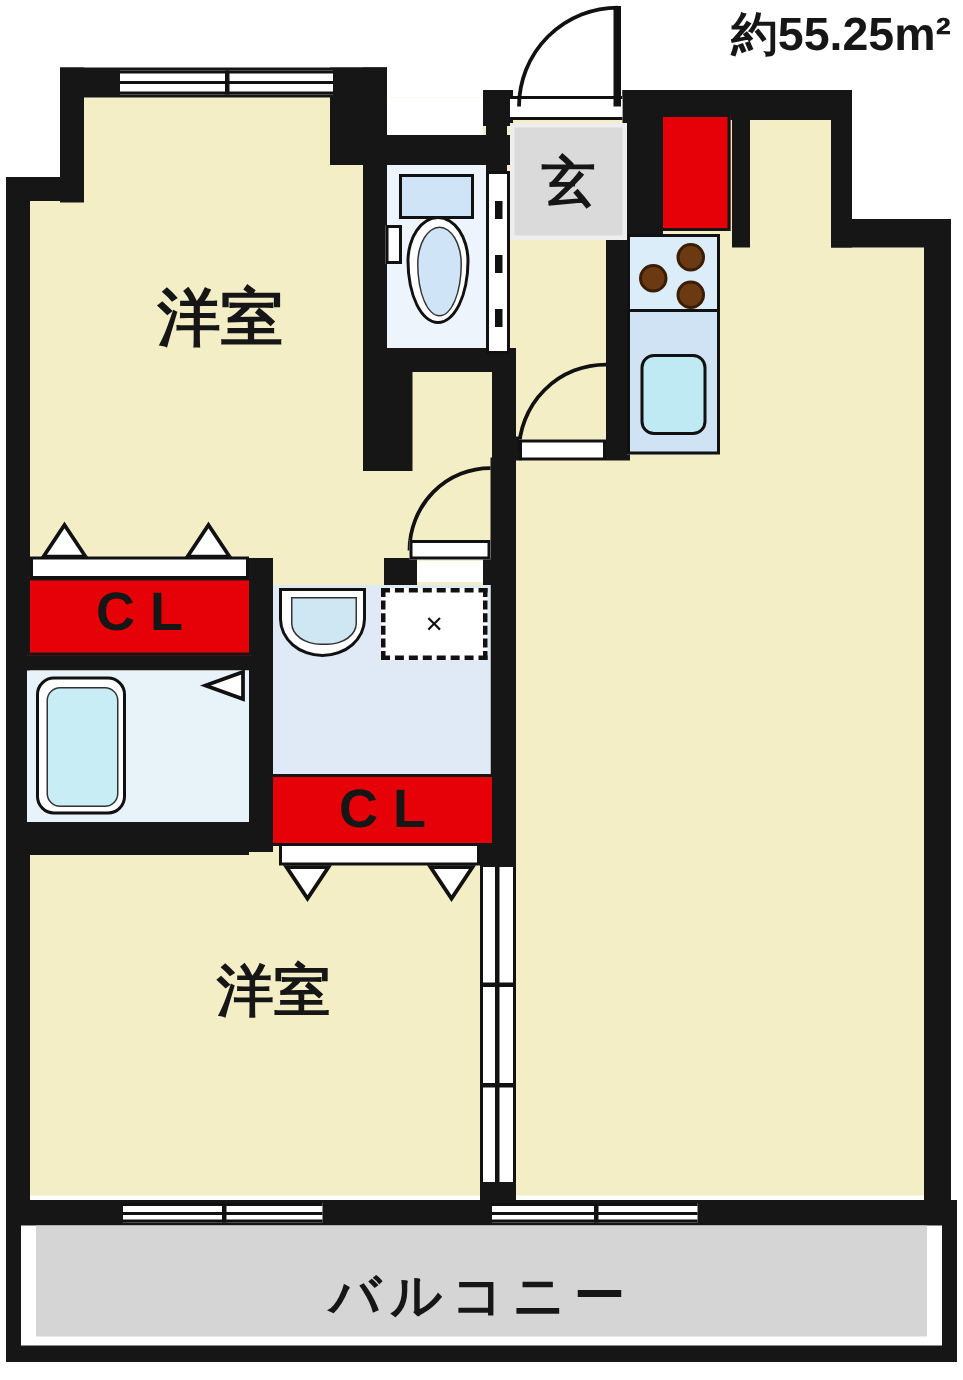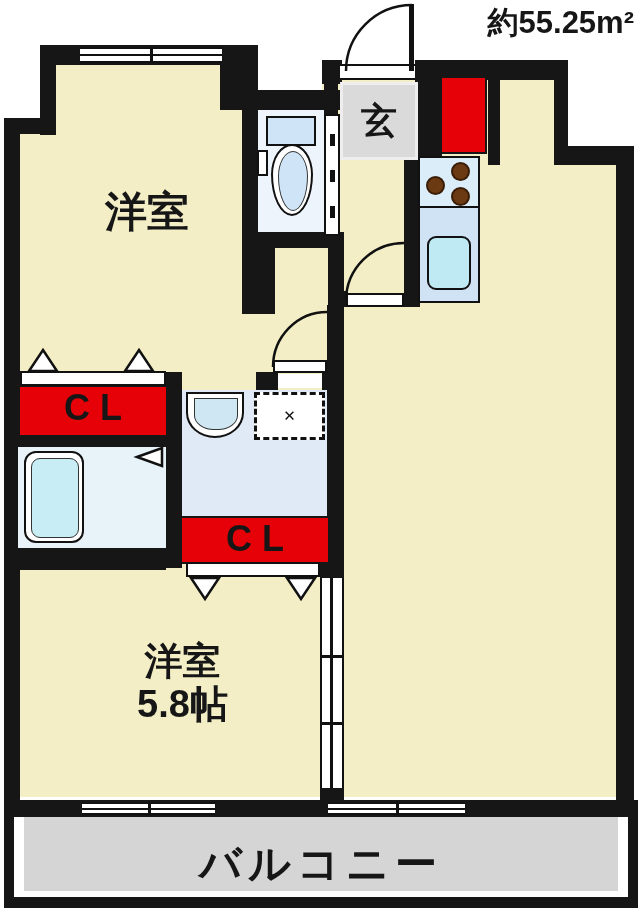--- a/index.html
+++ b/index.html
@@ -63,21 +63,21 @@
   <div class="wall" style="left:327px;top:305px;width:17px;height:277px;"></div>
   <div class="wall" style="left:18px;top:435px;width:148px;height:12px;"></div>
   <div class="wall" style="left:18px;top:548px;width:148px;height:22px;"></div>
   <div class="wall" style="left:320px;top:562px;width:24px;height:18px;"></div>
   <div class="wall" style="left:320px;top:786px;width:24px;height:16px;"></div>
   <div class="wall" style="left:18px;top:800px;width:600px;height:17px;"></div>
 
   <div class="wall" style="left:4px;top:800px;width:634px;height:108px;"></div>
   <div class="whitefill" style="left:14px;top:817px;width:614px;height:80px;"></div>
   <div class="abs" style="left:24px;top:817px;width:594px;height:74px;background:#d5d5d5;display:flex;align-items:center;justify-content:center;">
-    <span class="label" style="position:static;font-size:42px;letter-spacing:6px;margin-top:20px;">バルコニー</span>
+    <span class="label" style="position:static;font-size:34px;letter-spacing:6px;margin-top:20px;">バルコニー</span>
   </div>
 
   <div class="window" style="left:80px;top:47px;width:142px;height:16px;">
       <div class="mid"></div>
       <div class="tick"></div>
     </div>
   <div class="window" style="left:82px;top:802px;width:133px;height:13px;">
       <div class="mid"></div>
       <div class="tick"></div>
     </div>
@@ -170,16 +170,15 @@
     <div class="dash" style="left:-2px;top:77px;width:24px;height:3px;"></div>
     <div class="dash" style="left:-2px;top:144px;width:24px;height:3px;"></div>
   </div>
 
   <div class="label" style="right:8px;top:6px;font-size:31px;">約55.25m²</div>
   <div class="label" style="left:52px;top:188px;width:190px;font-size:42px;">
     <div>洋室</div>
   </div>
   <div class="label" style="left:90px;top:640px;width:185px;font-size:38px;">
     <div>洋室</div>
-    <div>5.8帖</div>
   </div>
 
 </div>
 
 </body></html>

